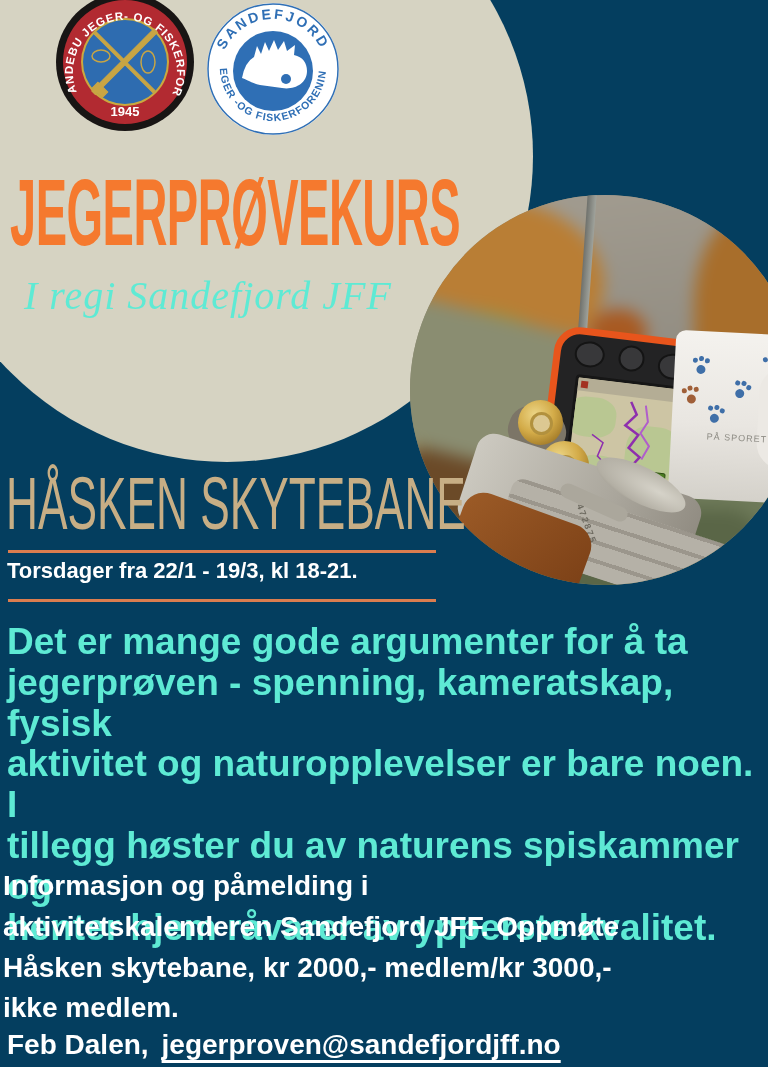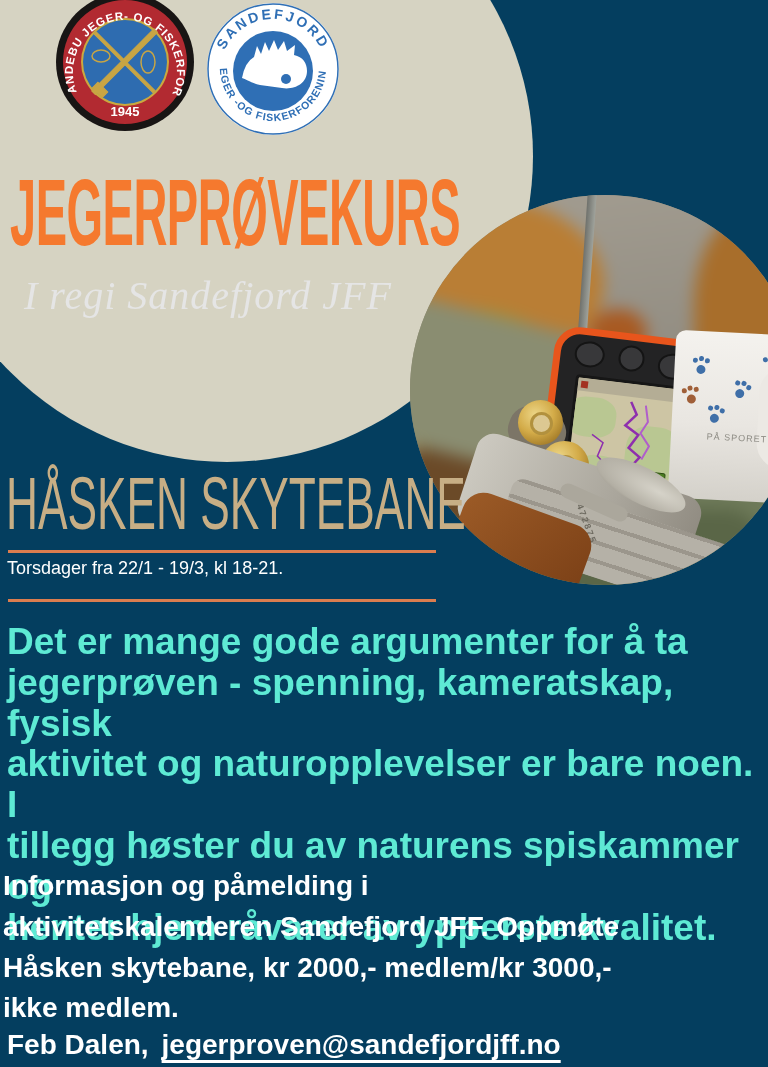--- a/index.html
+++ b/index.html
@@ -11,21 +11,21 @@
   .beige-circle{left:-79px;top:-150px;width:612px;height:612px;border-radius:50%;
                 background:#d6d3c2;}
 
   
   .logo1{left:55px;top:-8px;width:140px;height:140px;}
   .logo2{left:206px;top:2px;width:134px;height:134px;}
 
   
   .title{left:10px;top:166px;color:#f5792e;font-weight:700;font-size:94px;line-height:1;
          white-space:nowrap;transform:scaleX(0.5);transform-origin:0 0;letter-spacing:-1px;}
-  .subtitle{left:24px;top:272px;color:#e5e5e5;font-family:"Liberation Serif",serif;
+  .subtitle{left:24px;top:272px;color:#5eead4;font-family:"Liberation Serif",serif;
             font-style:italic;font-size:40px;letter-spacing:1px;white-space:nowrap;}
 
   
   .photo{left:410px;top:195px;width:390px;height:390px;border-radius:50%;overflow:hidden;
          background:#8f8a77;}
   .ph-blur{position:absolute;inset:-16px;filter:blur(8px);}
   .ph-fg{position:absolute;inset:0;filter:blur(0.5px);}
   .photo .abs{position:absolute;}
 
   
@@ -81,21 +81,21 @@
   .lever-stem{left:148px;top:300px;width:72px;height:15px;transform:rotate(24deg);
               background:#aba79c;border-radius:8px;}
   .wood{left:42px;top:312px;width:135px;height:85px;transform:rotate(20deg);
         background:linear-gradient(120deg,#9c5b27 0%,#7a3f16 100%);border-radius:22px;}
 
   
   .loc-head{left:6px;top:466px;color:#c7ae85;font-size:75px;font-weight:400;line-height:1;
             white-space:nowrap;transform:scaleX(0.59);transform-origin:0 0;}
   .divider{left:8px;width:428px;height:3px;background:#db7d4f;}
   .d1{top:550px;} .d2{top:599px;}
-  .schedule{left:7px;top:558px;color:#ffffff;font-size:18px;font-weight:400;white-space:nowrap;}
+  .schedule{left:7px;top:558px;color:#ffffff;font-size:22px;font-weight:700;white-space:nowrap;}
   .bodytext{left:7px;top:622px;width:748px;color:#5eead4;font-size:37px;font-weight:700;
             line-height:40.8px;white-space:pre-line;}
   .infotext{left:3px;top:866px;width:748px;color:#ffffff;font-size:28px;font-weight:700;
             line-height:40.8px;white-space:pre-line;}
   .contact{left:7px;top:1029px;color:#ffffff;font-size:28px;font-weight:700;white-space:nowrap;}
   .contact .email{margin-left:13px;text-decoration:underline;text-decoration-thickness:3px;
                   text-underline-offset:6px;}
 </style>
 </head>
 <body>

